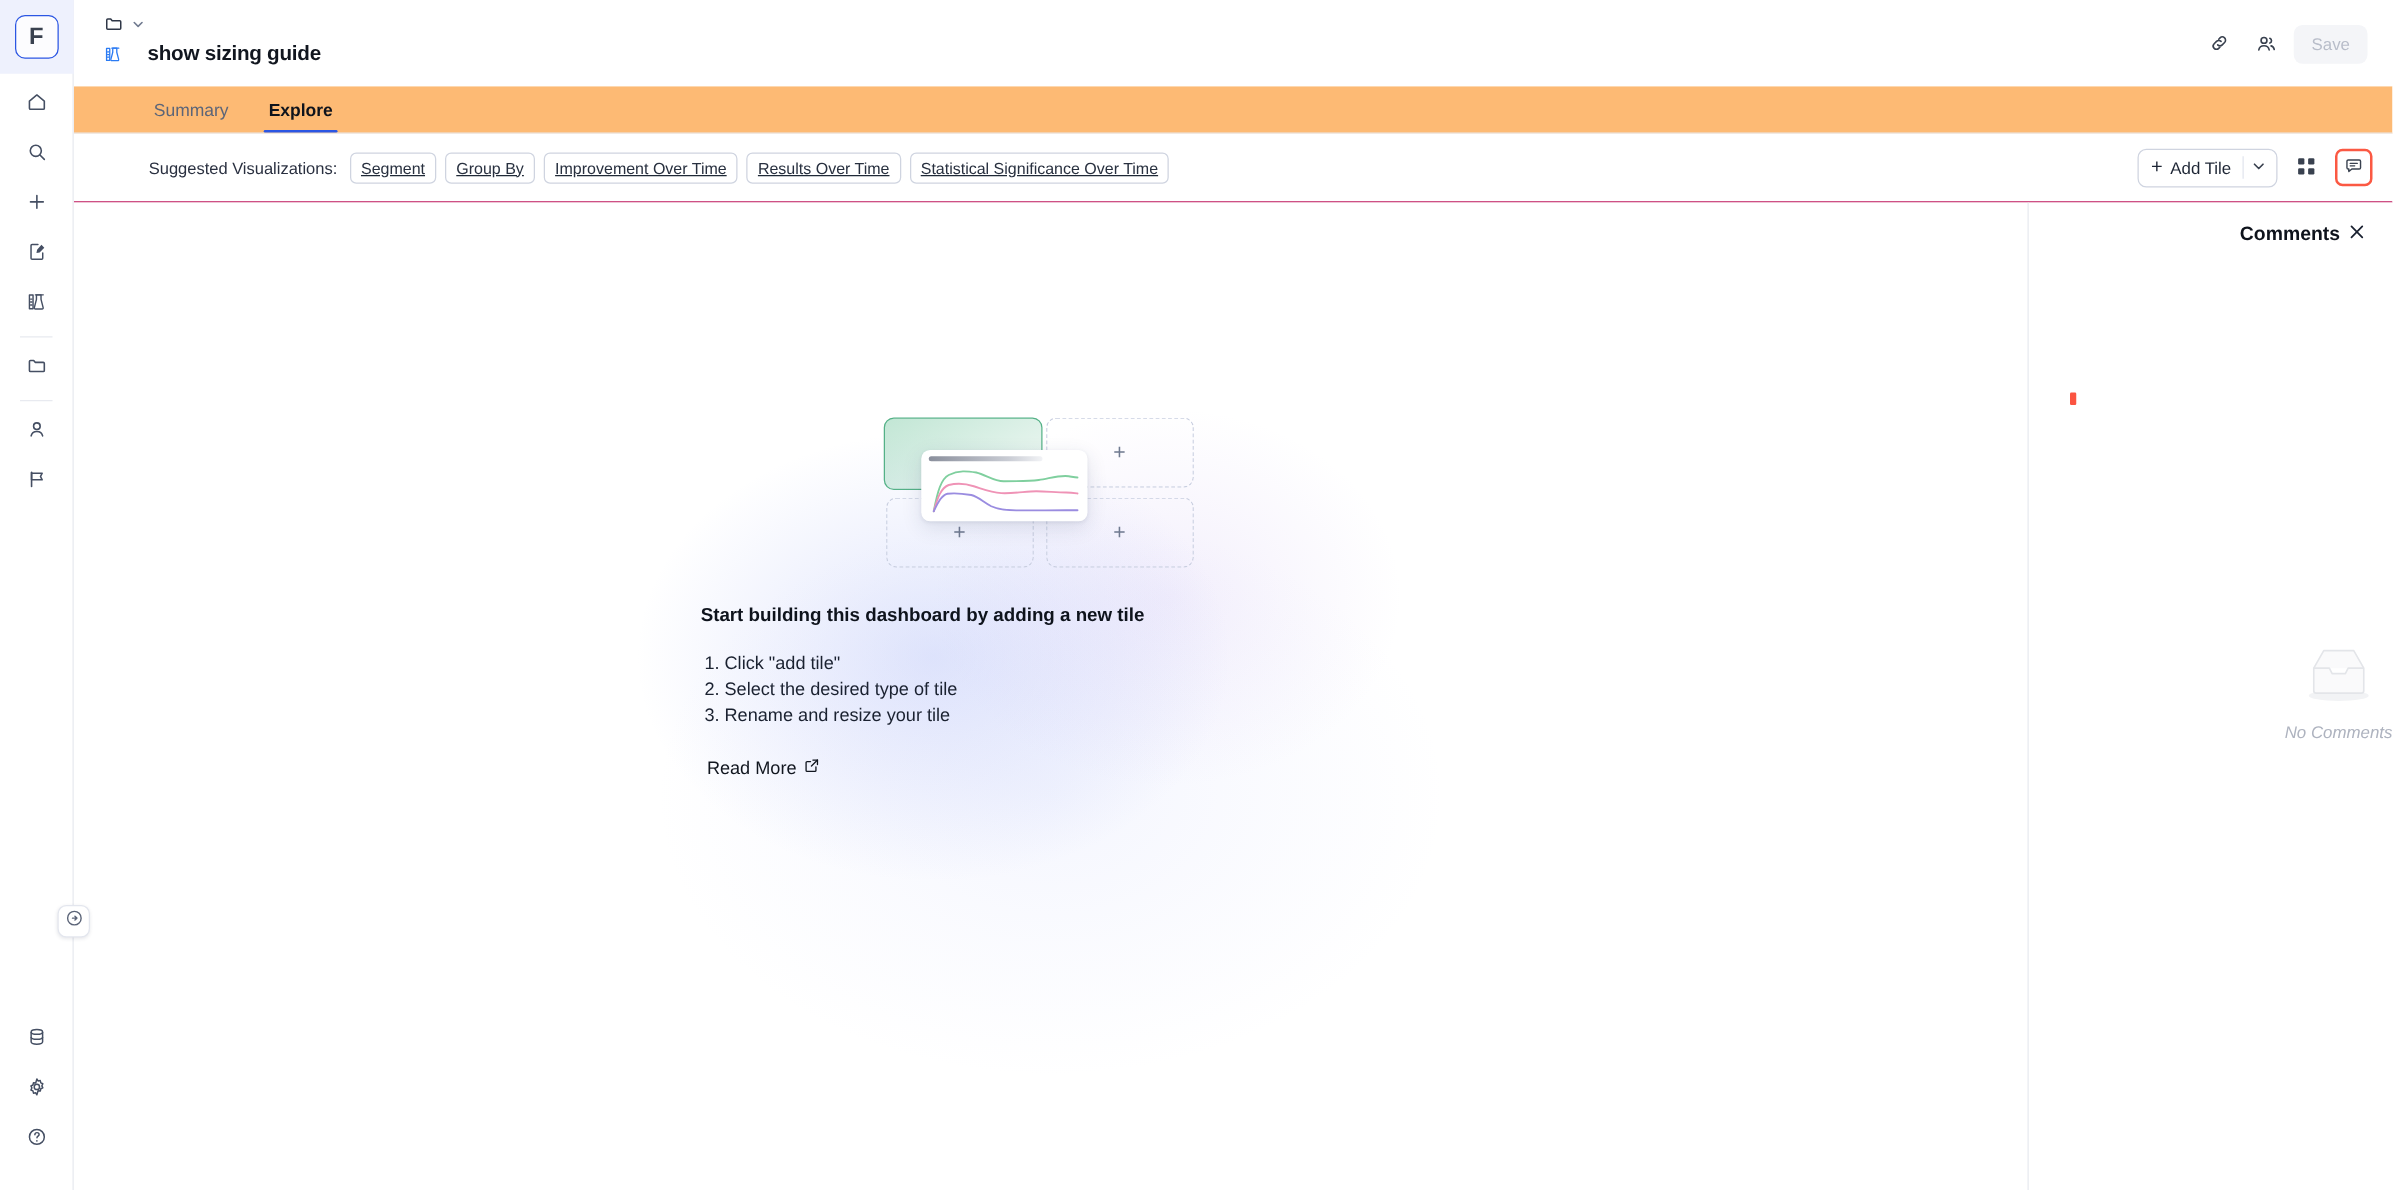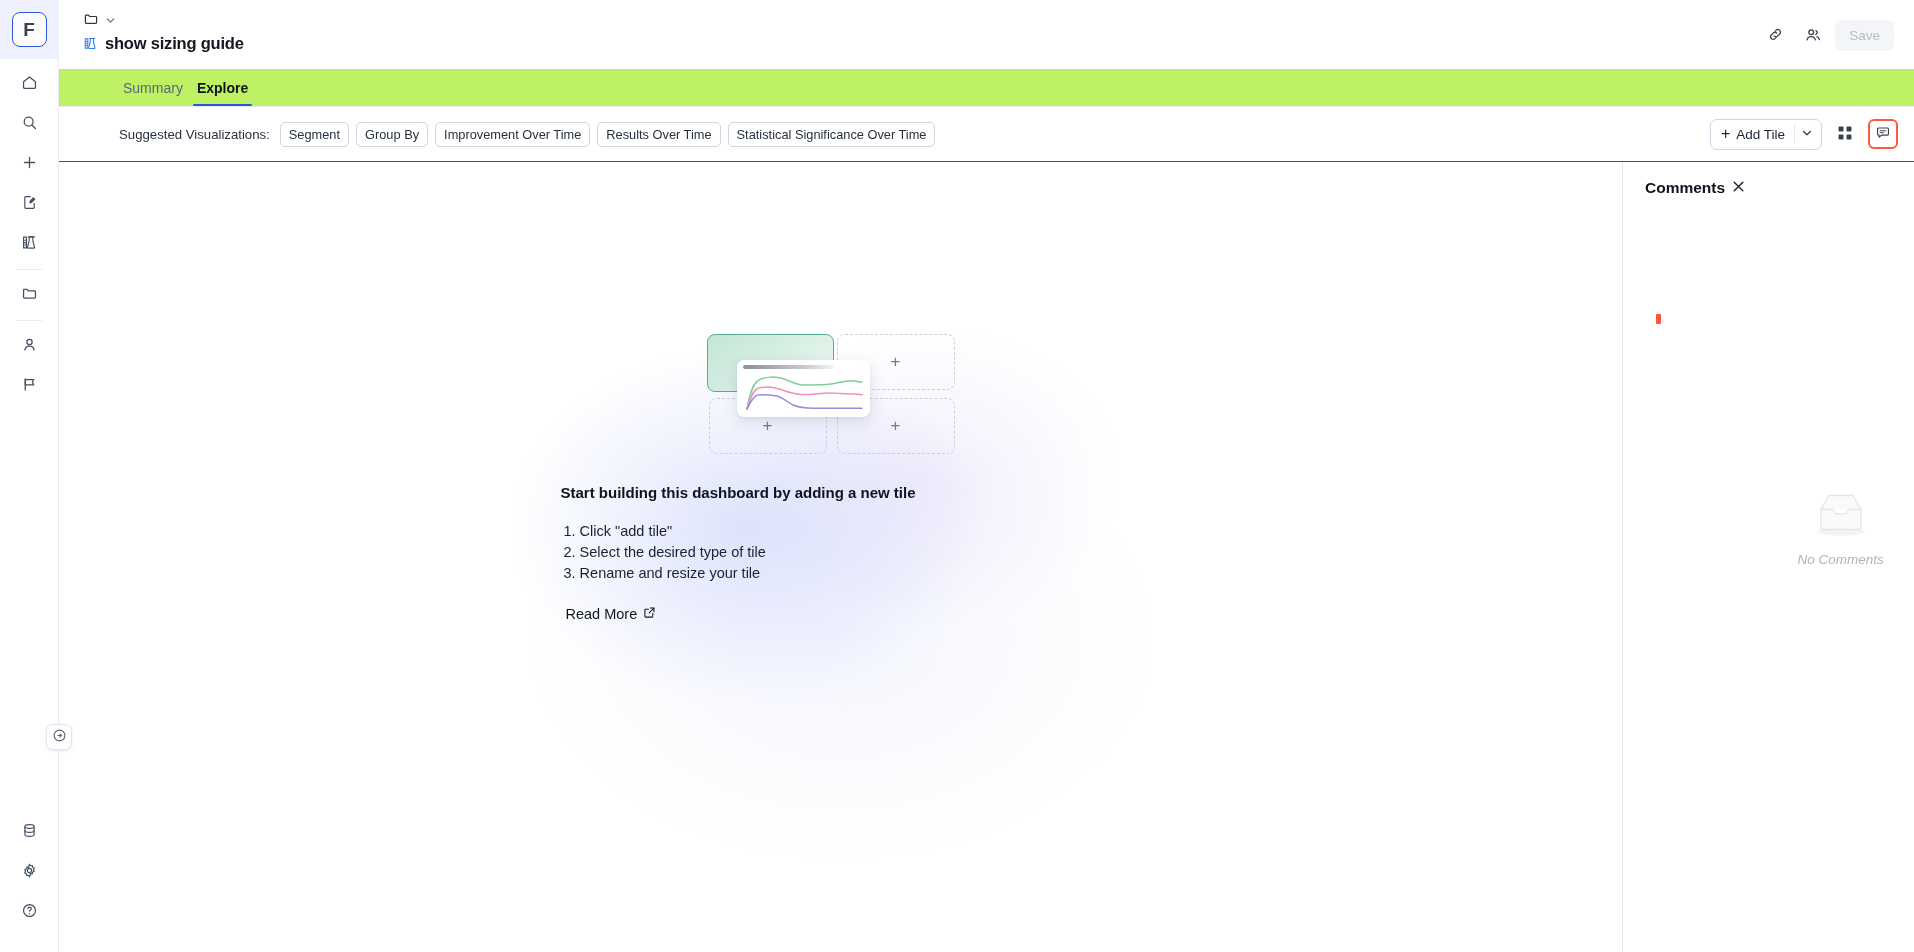--- a/index.html
+++ b/index.html
@@ -54,62 +54,62 @@
 
   
   .topbar {
     height: 69px; flex: 0 0 69px; background: #fff;
     display: flex; align-items: flex-start; padding: 10px 20px 0 24px;
     position: relative;
   }
   .crumbs { display: flex; flex-direction: column; gap: 2px; }
   .crumb-row { display: flex; align-items: center; gap: 6px; height: 22px; color: #3d4556; }
   .crumb-row .caret { color: #717b90; }
-  .title-row { display: flex; align-items: center; gap: 7px; }
+  .title-row { display: flex; align-items: center; gap: 20px; }
   .title-icon { color: #2b7bf3; display: flex; align-items: center; }
   .doc-title { font-size: 16.5px; font-weight: 700; color: #11161f; letter-spacing: -.2px; }
   .top-actions {
     margin-left: auto; display: flex; align-items: flex-start; gap: 6px;
     padding-top: 10px;
   }
   .icon-btn {
     width: 32px; height: 32px; border-radius: 7px;
     display: flex; align-items: center; justify-content: center;
     color: #39414f; cursor: pointer; background: transparent; border: none;
   }
   .save-btn {
     height: 31px; padding: 0 14px; border-radius: 7px;
     border: none; background: #f4f5f8; color: #b8bdc9;
     font-size: 13.5px; font-family: inherit; cursor: default;
   }
 
   
   .tabs {
-    height: 38px; flex: 0 0 38px; background: #bef264;
+    height: 38px; flex: 0 0 38px; background: #fdba74;
     border-bottom: 1px solid #e8eaf0;
-    display: flex; align-items: stretch; padding-left: 62px; gap: 10px;
+    display: flex; align-items: stretch; padding-left: 62px; gap: 28px;
   }
   .tab {
     display: flex; align-items: center; font-size: 14px;
     color: #5c6578; cursor: pointer; position: relative; padding: 0 2px;
   }
   .tab.active { color: #0e131c; font-weight: 700; }
   .tab.active::after {
     content: ""; position: absolute; left: -2px; right: -2px; bottom: 0;
     height: 2.5px; background: #2b56e3; border-radius: 2px;
   }
 
   
   .sugg-bar {
     height: 55px; flex: 0 0 55px; background: #fff;
     display: flex; align-items: center; padding: 0 16px 0 60px;
     border-bottom: 1px solid #be185d;
   }
   .sugg-label { font-size: 13.2px; color: #2a3040; margin-right: 10px; white-space: nowrap; }
-  .chips { display: flex; align-items: center; gap: 7px; }
+  .chips { display: flex; align-items: center; gap: 7px; text-decoration: underline; }
   .chip {
     height: 25px; padding: 0 8px; border-radius: 5px;
     border: 1px solid #cfd4e0; background: #fff;
     font-size: 12.8px; color: #28303f; display: flex; align-items: center;
     white-space: nowrap; cursor: pointer; font-family: inherit;
   }
   .sugg-right { margin-left: auto; display: flex; align-items: center; gap: 8px; }
   .add-tile {
     height: 31px; padding: 0 8px 0 10px; border-radius: 7px;
     border: 1px solid #cfd4e0; background: #fff;
@@ -175,21 +175,21 @@
   .empty-step { font-size: 14.5px; color: #1a2130; }
   .read-more {
     margin-top: 25px; padding-left: 5px; display: inline-flex; align-items: center; gap: 6px;
     font-size: 14.5px; color: #11161f; cursor: pointer;
   }
 
   
   .comments {
     width: 292px; flex: 0 0 292px; background: #fff;
     border-left: 1px solid #e8eaf0;
-    display: flex; flex-direction: row; position: relative;
+    display: flex; flex-direction: column; position: relative; align-items: flex-end;
   }
   .comments-head {
     height: 52px; flex: 0 0 52px; display: flex; align-items: center;
     padding: 0 16px 0 22px;
   }
   .comments-title { font-size: 15.5px; font-weight: 700; color: #0e131c; }
   .close-x { margin-left: auto; width: 26px; height: 26px; border-radius: 6px;
     display: flex; align-items: center; justify-content: center; cursor: pointer; color: #1a2130; }
   .red-dot {
     position: absolute; left: 33px; top: 152px; width: 5px; height: 10px;

